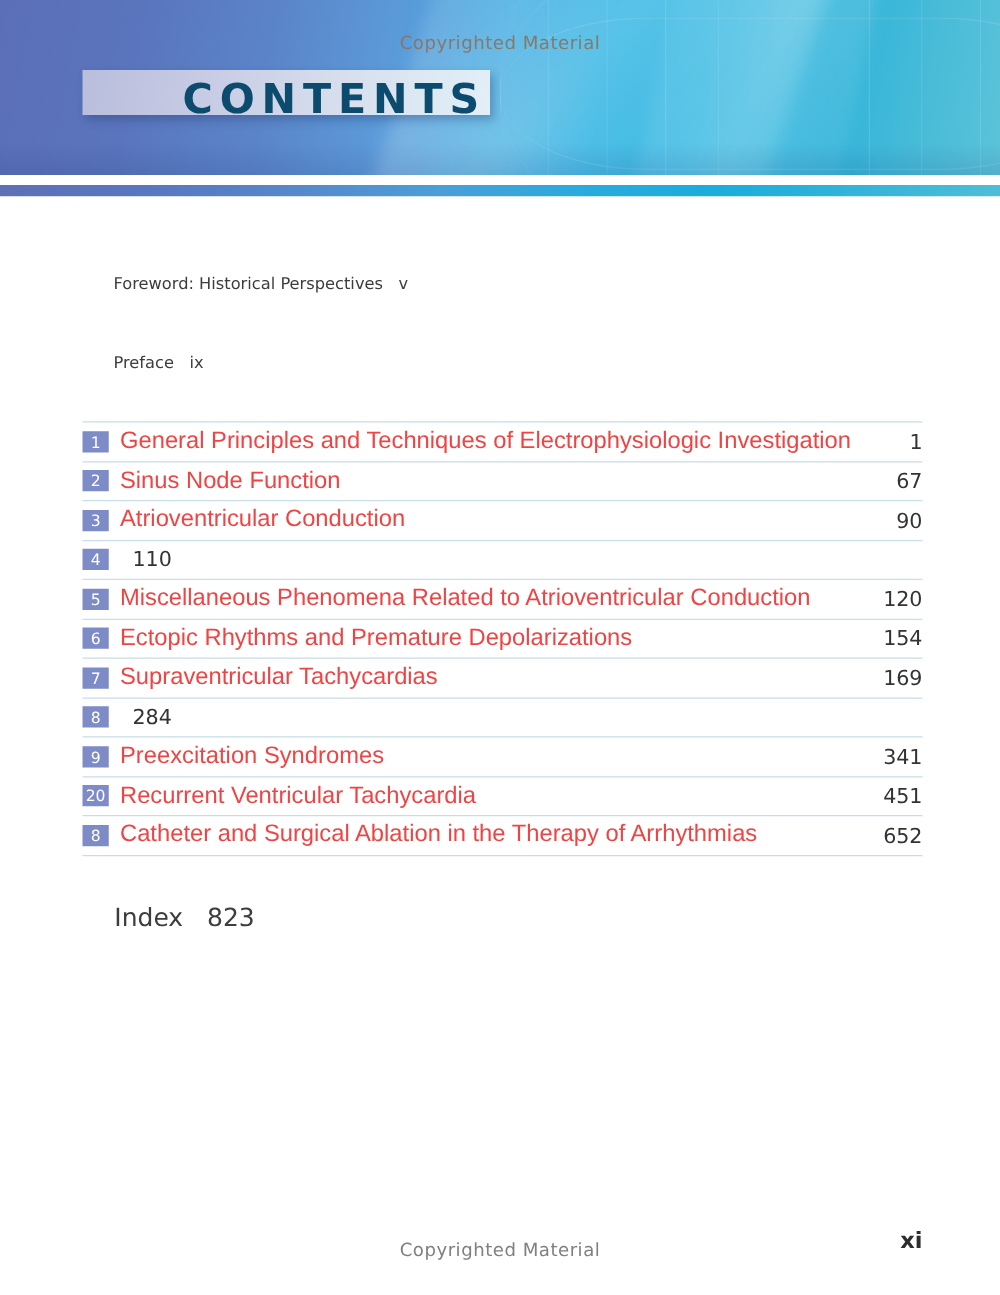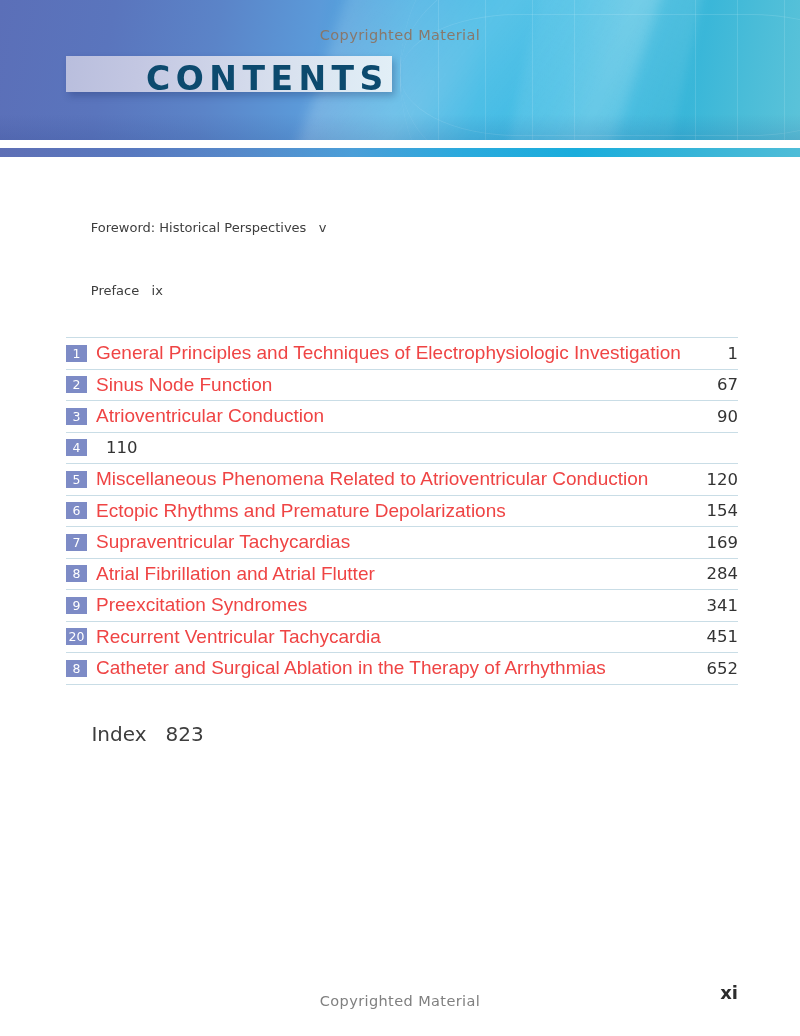--- a/index.html
+++ b/index.html
@@ -297,21 +297,20 @@
     </div>
 
     <div class="ch-row">
       <span class="ch-badge">7</span>
       <span class="ch-title">Supraventricular Tachycardias</span>
       <span class="ch-page">169</span>
     </div>
 
     <div class="ch-row">
       <span class="ch-badge">8</span>
-      <span class="ch-title">Atrial Fibrillation and Atrial Flutter</span>
       <span class="ch-page">284</span>
     </div>
 
     <div class="ch-row">
       <span class="ch-badge">9</span>
       <span class="ch-title">Preexcitation Syndromes</span>
       <span class="ch-page">341</span>
     </div>
 
     <div class="ch-row">

